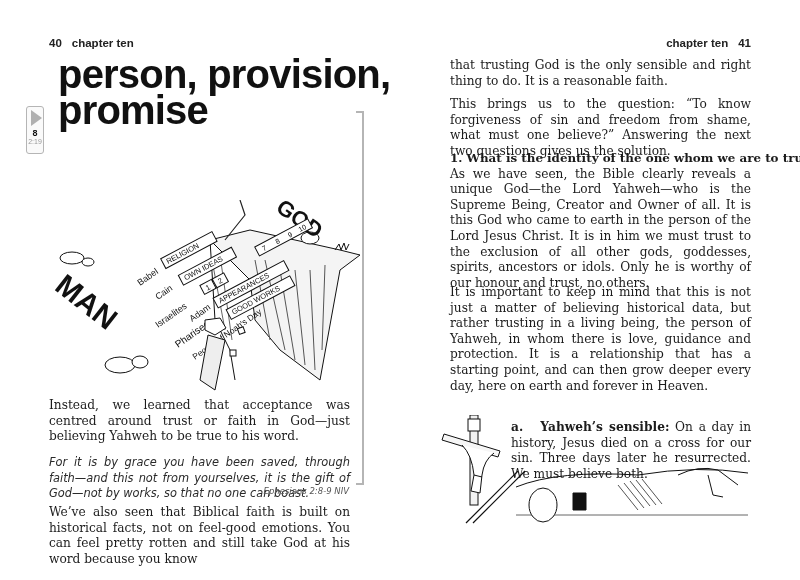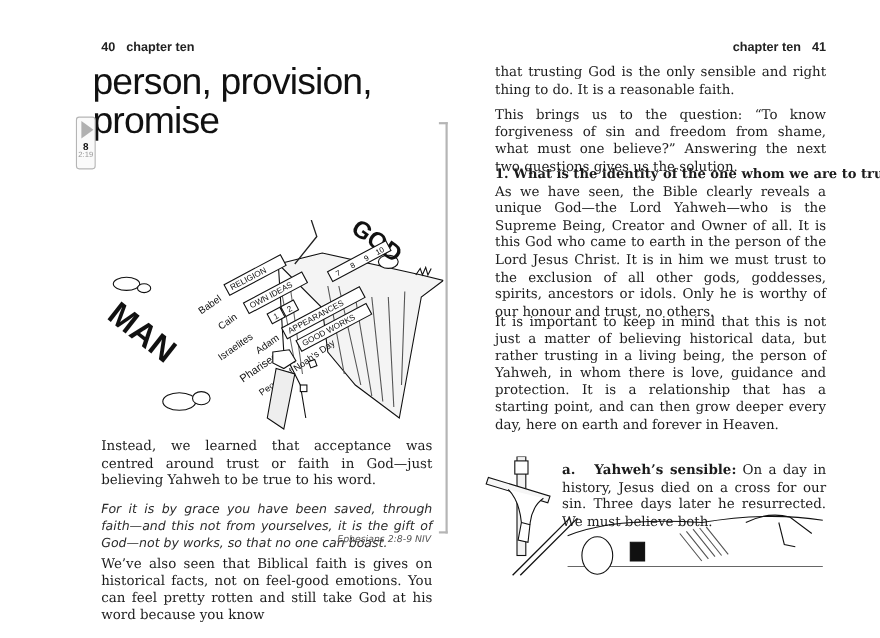--- a/index.html
+++ b/index.html
@@ -1,35 +1,35 @@
 <!DOCTYPE html>
 <html><head>
 <meta charset="utf-8">
 <style>
   html, body { margin: 0; padding: 0; }
   body {
     width: 800px; height: 580px; background: #ffffff; position: relative; overflow: hidden;
     color: #1a1a1a;
   }
   .page { position: absolute; top: 0; height: 580px; }
-  .left-page { left: 0; width: 400px; margin-left: 43px; }
+  .left-page { left: 0; width: 400px; }
   .right-page { left: 400px; width: 400px; }
 
   .running-head {
     position: absolute; top: 37px;
     font-family: "Liberation Sans", sans-serif; font-size: 11.5px; font-weight: bold; color: #222;
   }
   .left-page .running-head { left: 49px; }
   .right-page .running-head { right: 49px; text-align: left; }
   .running-head .num { margin: 0 10px 0 0; }
   .right-page .running-head .num { margin: 0 0 0 10px; }
 
   .chapter-title {
-    position: absolute; left: 41px; top: 56px; margin: 0;
-    font-family: "Liberation Sans", sans-serif; font-weight: normal; font-size: 34px;
+    position: absolute; left: 58px; top: 56px; margin: 0;
+    font-family: "Liberation Sans", sans-serif; font-weight: bold; font-size: 40px;
     letter-spacing: -0.8px; color: #111; line-height: 36px;
   }
 
   .body-text {
     font-family: "DejaVu Serif", serif; font-size: 12.2px; line-height: 15.6px; color: #1c1c1c;
     margin: 0; text-align: justify;
   }
   .para { position: absolute; }
 
   
@@ -140,21 +140,21 @@
       <rect x="198" y="128" width="6" height="6" transform="rotate(-20 200 130)"></rect>
       <rect x="190" y="150" width="6" height="6"></rect>
     </g>
   </svg>
 
   <p class="body-text para quote" style="left:49px; top:455px; width:301px;">For it is by grace you have been saved, through faith—and this not from yourselves, it is the gift of God—not by works, so that no one can boast.</p>
 
   <p class="body-text para" style="left:49px; top:398px; width:301px;">Instead, we learned that acceptance was centred around trust or faith in God—just believing Yahweh to be true to his word.</p>
   <span class="quote-ref">Ephesians 2:8-9 NIV</span>
 
-  <p class="body-text para" style="left:49px; top:505px; width:301px;">We’ve also seen that Biblical faith is gives on historical facts, not on feel-good emotions. You can feel pretty rotten and still take God at his word because you know</p>
+  <p class="body-text para" style="left:49px; top:505px; width:301px;">We’ve also seen that Biblical faith is built on historical facts, not on feel-good emotions. You can feel pretty rotten and still take God at his word because you know</p>
 </div>
 
 <div class="page right-page">
   <div class="running-head">
     <span>chapter ten</span><span class="num">41</span>
   </div>
 
   <p class="body-text para" style="left:50px; top:58px; width:301px;">that trusting God is the only sensible and right thing to do. It is a reasonable faith.</p>
   <p class="body-text para" style="left:50px; top:97px; width:301px;">This brings us to the question: “To know forgiveness of sin and freedom from shame, what must one believe?” Answering the next two questions gives us the solution.</p>
 

